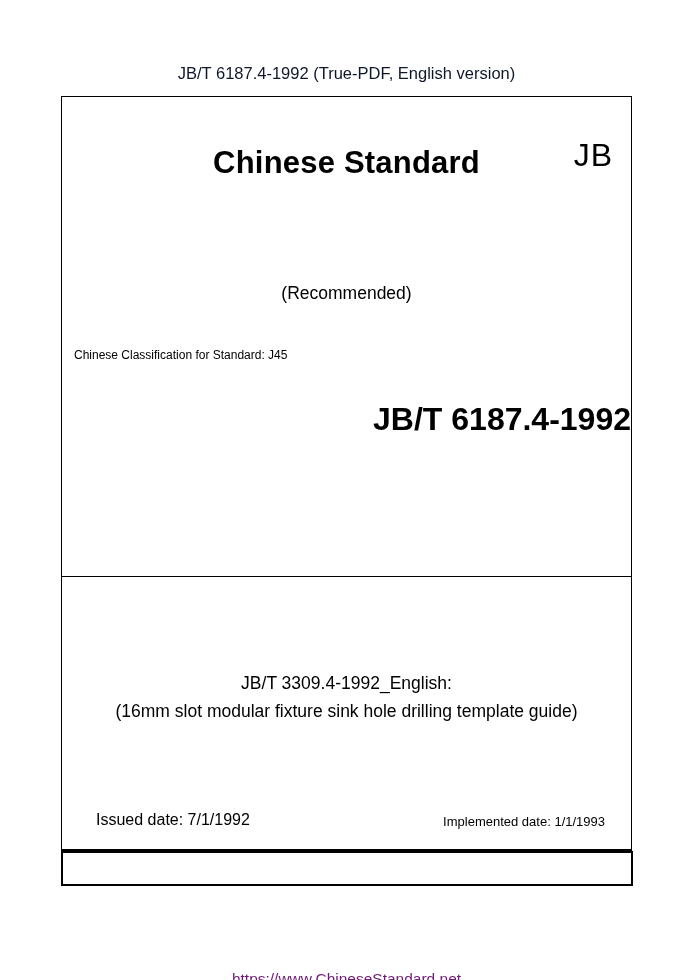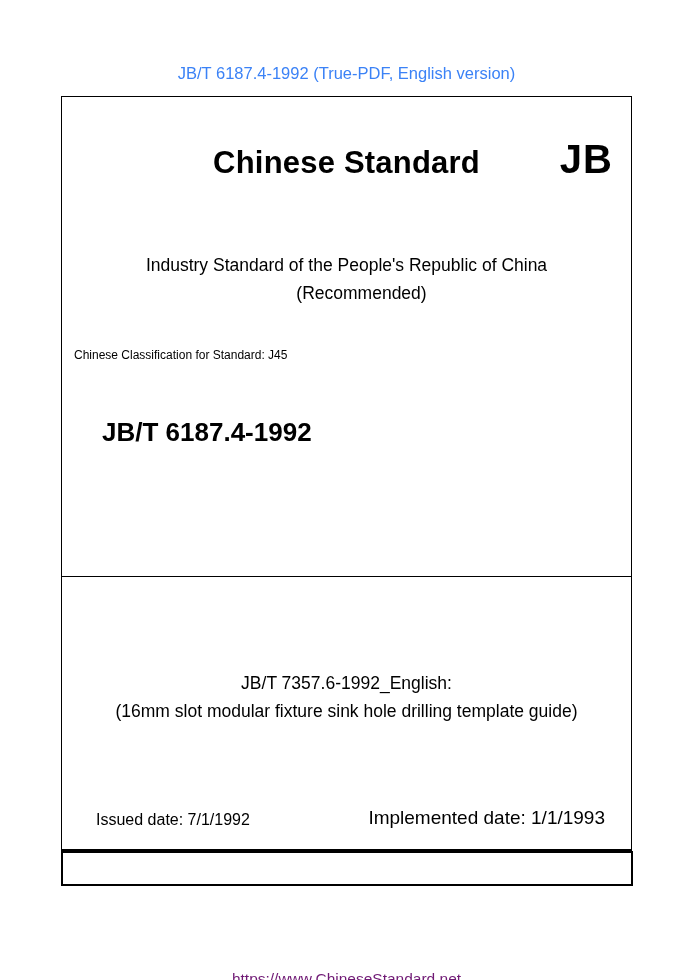--- a/index.html
+++ b/index.html
@@ -20,21 +20,21 @@
     height: 980px;
     box-sizing: border-box;
   }
   .header-line {
     position: absolute;
     top: 64px;
     left: 0;
     width: 693px;
     text-align: center;
     font-size: 16.5px;
-    color: #3b82f6;
+    color: #0f172a;
   }
   .cover-box {
     position: absolute;
     left: 61px;
     top: 96px;
     width: 571px;
     height: 790px;
     border: 1.5px solid #000;
     box-sizing: border-box;
   }
@@ -58,53 +58,53 @@
     width: 100%;
     text-align: center;
     font-size: 31px;
     font-weight: bold;
     letter-spacing: 0.2px;
   }
   .jb-logo {
     position: absolute;
     right: 18px;
     top: -8px;
-    font-size: 40px;
-    font-weight: bold;
+    font-size: 32px;
+    font-weight: normal;
     letter-spacing: 1px;
   }
   .sub-line1 {
     position: absolute;
     top: 158px;
     left: 0;
     width: 100%;
     text-align: center;
     font-size: 17.5px;
   }
   .sub-line2 {
     position: absolute;
     top: 186px;
-    left: 15px;
+    left: 0;
     width: 100%;
     text-align: center;
     font-size: 17.5px;
   }
   .classification {
     position: absolute;
     top: 251px;
     left: 12px;
     font-size: 12px;
   }
   .std-number {
     position: absolute;
-    top: 320px;
-    left: 0;
-    width: 100%;
-    text-align: left;
-    font-size: 26px;
+    top: 304px;
+    left: 0;
+    width: 100%;
+    text-align: right;
+    font-size: 32px;
     font-weight: bold;
     padding-left: 40px;
     box-sizing: border-box;
   }
   .lower-section {
     position: relative;
     height: 273px;
     border-bottom: 1.5px solid #000;
     box-sizing: border-box;
   }
@@ -127,21 +127,21 @@
   .issued-date {
     position: absolute;
     bottom: 20px;
     left: 34px;
     font-size: 16px;
   }
   .implemented-date {
     position: absolute;
     bottom: 20px;
     right: 26px;
-    font-size: 19px;
+    font-size: 13px;
     text-align: center;
   }
   .footer-band {
     position: relative;
     height: 34px;
     border-top: 1px solid #000;
     box-sizing: border-box;
     margin: 0;
   }
   .footer-band-inner {
@@ -174,28 +174,27 @@
 
   <div class="header-line">JB/T 6187.4-1992 (True-PDF, English version)</div>
 
   <div class="cover-box">
 
     <div class="upper-section">
       <div class="title-row">
         <div class="main-title">Chinese Standard</div>
         <div class="jb-logo">JB</div>
       </div>
-      <div class="sub-line1">Industry Standard of the People's Republic of China</div>
       <div class="sub-line2">(Recommended)</div>
       <div class="classification">Chinese Classification for Standard: J45</div>
       <div class="std-number">JB/T 6187.4-1992</div>
     </div>
 
     <div class="lower-section">
-      <div class="doc-title-1">JB/T 7357.6-1992_English:</div>
+      <div class="doc-title-1">JB/T 3309.4-1992_English:</div>
       <div class="doc-title-2">(16mm slot modular fixture sink hole drilling template guide)</div>
       <div class="issued-date">Issued date: 7/1/1992</div>
       <div class="implemented-date">Implemented date: 1/1/1993</div>
     </div>
 
     <div class="footer-band">
       <div class="footer-band-inner"></div>
     </div>
 
   </div>

